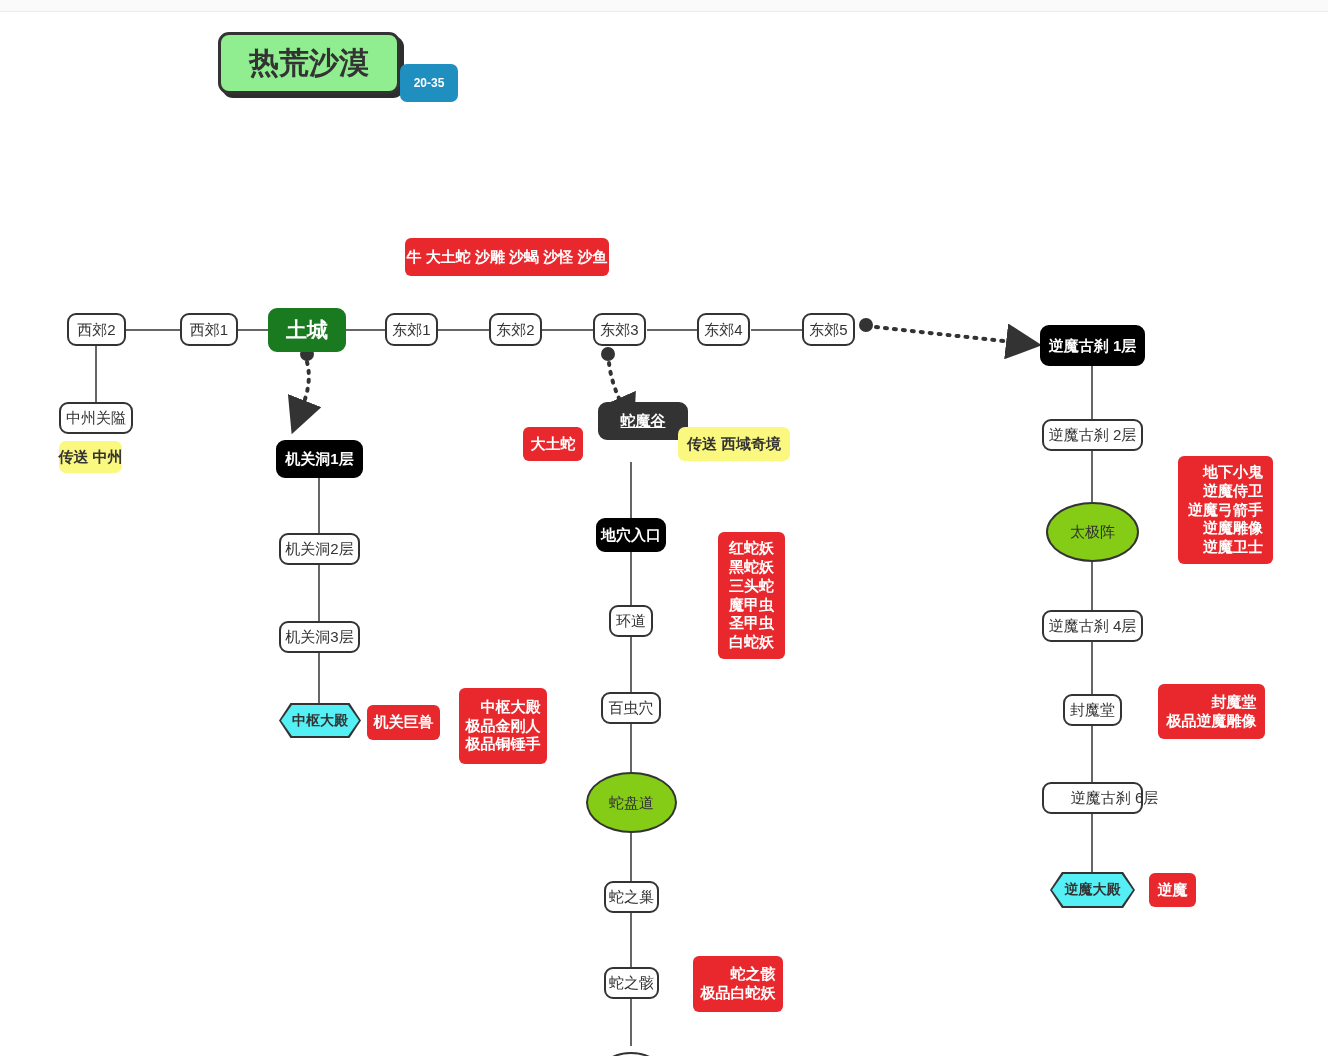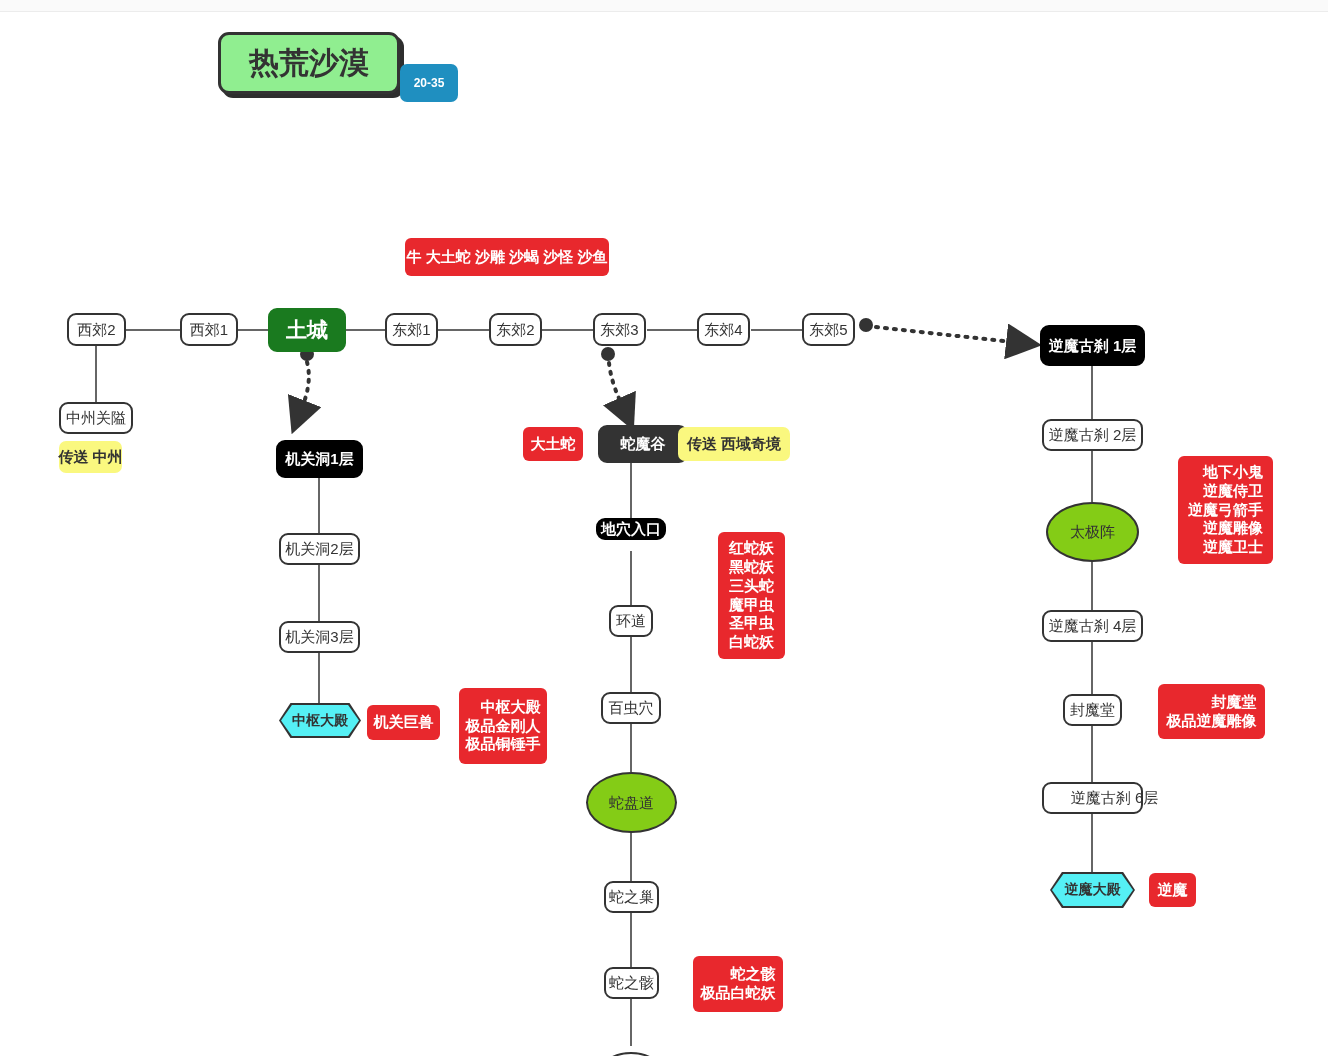--- a/index.html
+++ b/index.html
@@ -239,25 +239,25 @@
   <div class="node n-plain" style="left:279px; top:621px; width:81px; height:32px;">机关洞3层</div>
   <div class="hexwrap" style="left:279px; top:703px; width:82px; height:35px;">
     <div class="n-hex">中枢大殿</div>
   </div>
 
   <div class="lbl-red" style="left:367px; top:705px; width:73px; height:35px;">机关巨兽</div>
   <div class="lbl-red" style="left:459px; top:688px; width:88px; height:76px;">中枢大殿
 极品金刚人
 极品铜锤手</div>
 
-  <div class="node n-darkgrey" style="left:598px; top:425px; width:90px; height:38px;">蛇魔谷</div>
+  <div class="node n-darkgrey" style="left:598px; top:402px; width:90px; height:38px;text-decoration:underline;">蛇魔谷</div>
   <div class="lbl-red" style="left:523px; top:427px; width:60px; height:34px;">大土蛇</div>
   <div class="lbl-yellow" style="left:678px; top:427px; width:112px; height:34px;">传送 西域奇境</div>
 
-  <div class="node n-black" style="left:596px; top:518px; width:70px; height:22px;">地穴入口</div>
+  <div class="node n-black" style="left:596px; top:518px; width:70px; height:34px;">地穴入口</div>
   <div class="node n-plain" style="left:609px; top:605px; width:44px; height:32px;">环道</div>
   <div class="node n-plain" style="left:601px; top:692px; width:60px; height:32px;">百虫穴</div>
   <div class="node n-ellipse" style="left:586px; top:772px; width:91px; height:61px;">蛇盘道</div>
   <div class="node n-plain" style="left:604px; top:881px; width:55px; height:32px;">蛇之巢</div>
   <div class="node n-plain" style="left:604px; top:967px; width:55px; height:32px;">蛇之骸</div>
 
   <div class="lbl-red" style="left:718px; top:532px; width:67px; height:127px;">红蛇妖
 黑蛇妖
 三头蛇
 魔甲虫

